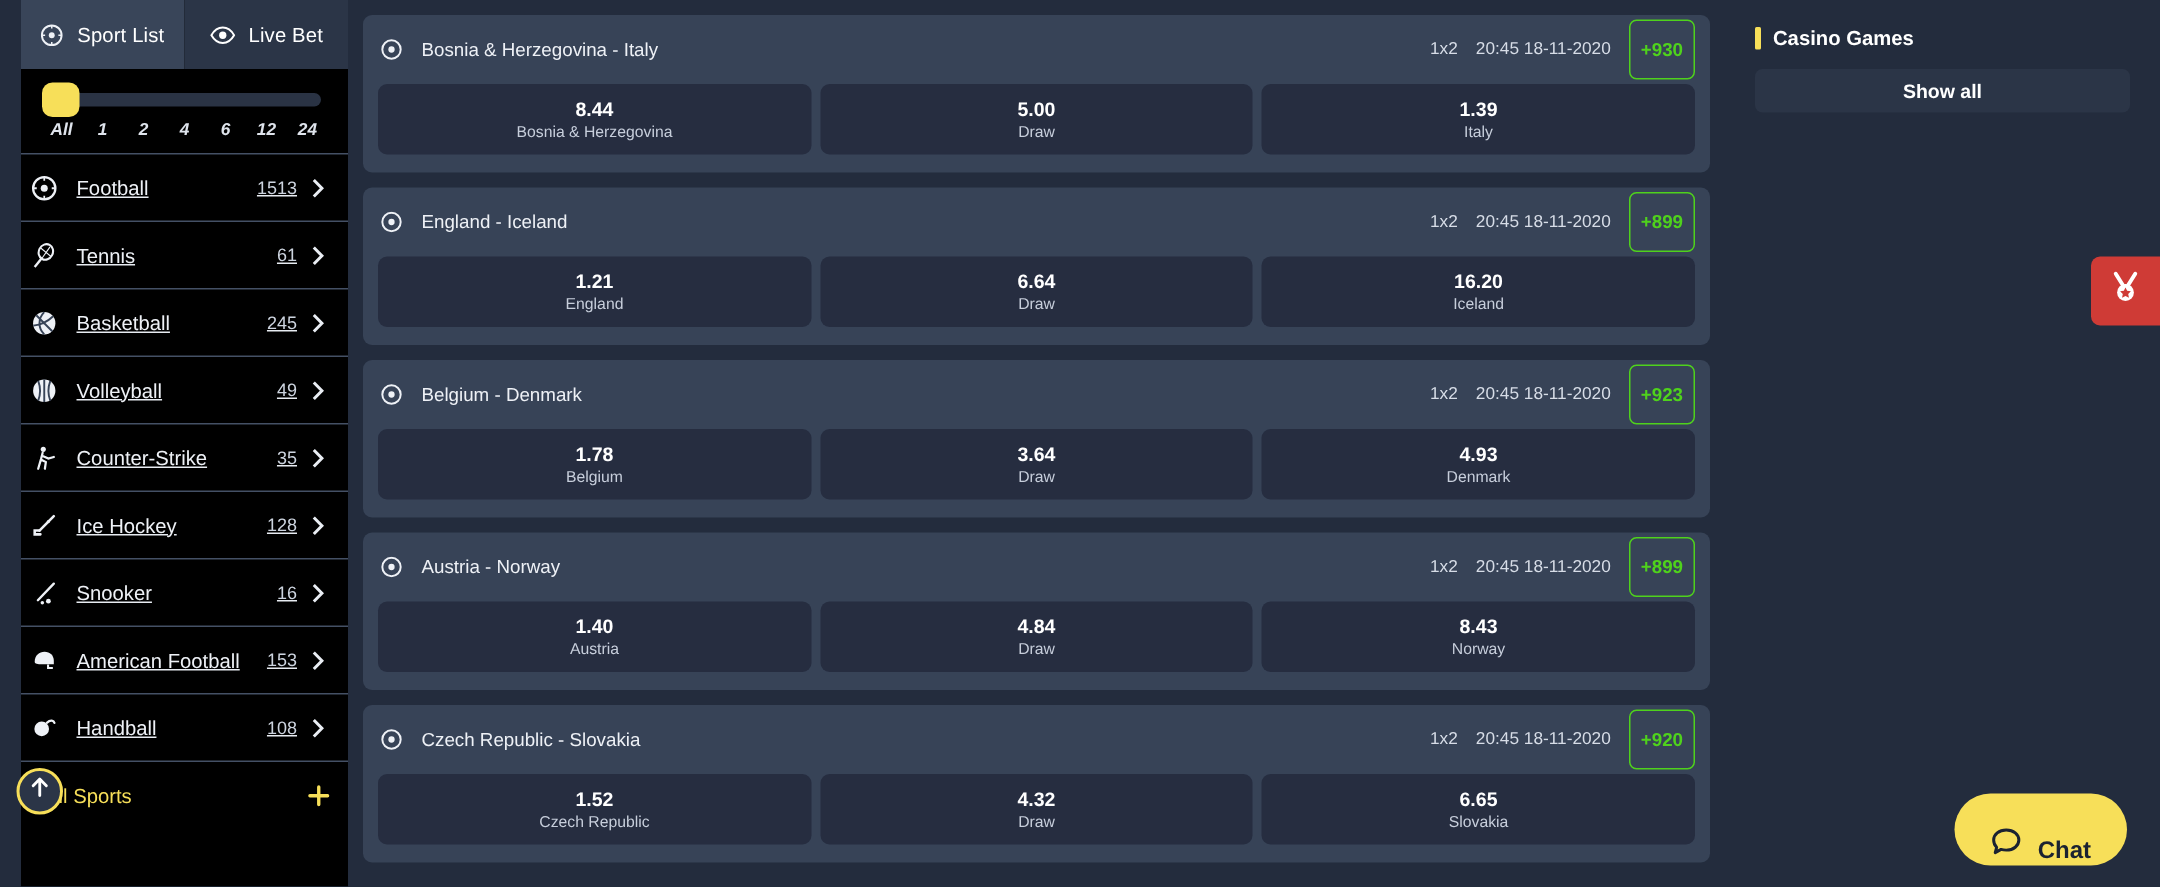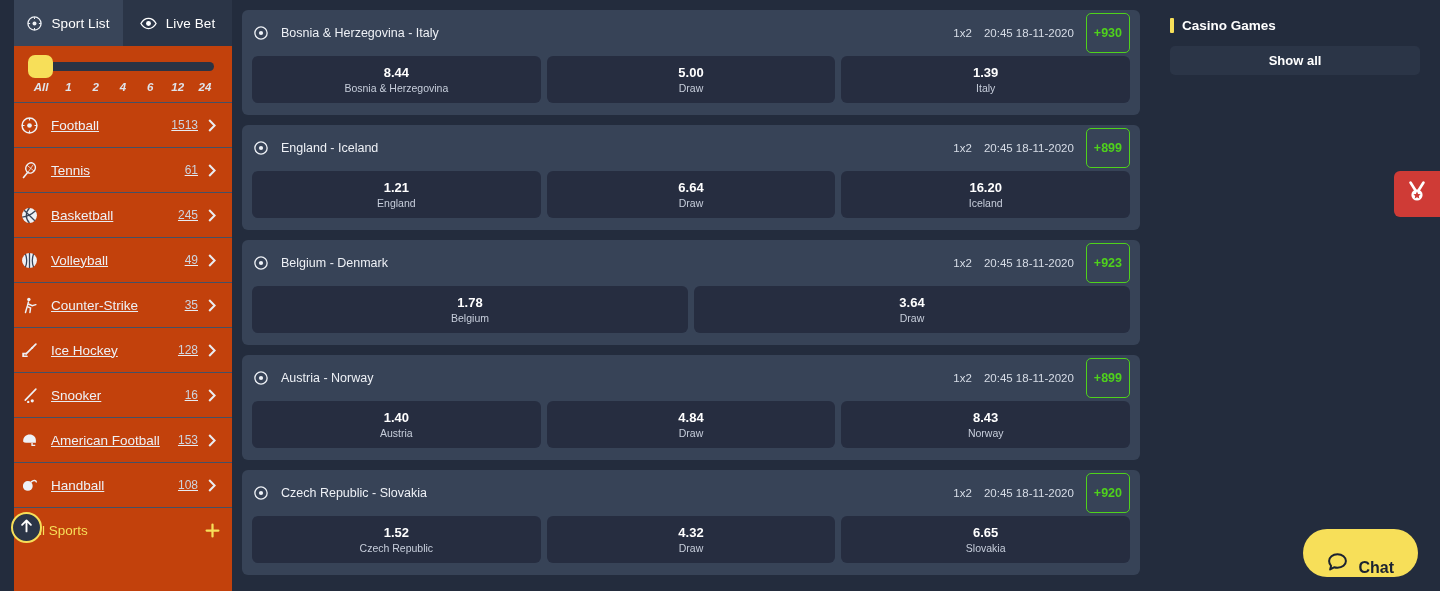--- a/index.html
+++ b/index.html
@@ -14,21 +14,21 @@
 
   
   .sidebar {
     width: 232px; height: 591px; flex: 0 0 232px;
     background: #232c3d;
     padding-left: 14px;
     position: relative;
   }
   .side-panel {
     width: 218px; height: 591px;
-    background: #c2410c;
+    background: #000000;
     display: flex; flex-direction: column;
   }
   .tabs { display: flex; height: 46px; flex: 0 0 46px; }
   .tab {
     flex: 1 1 50%;
     display: flex; align-items: center; justify-content: center;
     gap: 9px;
     font-size: 13.5px; color: #ffffff;
     cursor: pointer;
     letter-spacing: .1px;
@@ -450,20 +450,24 @@
       </div>
       <div class="odds-row">
         <div class="odd">
           <span class="o-val">1.78</span>
           <span class="o-name">Belgium</span>
         </div>
         <div class="odd">
           <span class="o-val">3.64</span>
           <span class="o-name">Draw</span>
         </div>
+        <div class="odd">
+          <span class="o-val">4.93</span>
+          <span class="o-name">Denmark</span>
+        </div>
       </div>
     </div>
 
     <div class="match">
       <div class="match-head">
         <span class="mh-icon">
           <svg width="14" height="14" viewBox="0 0 16 16">
             <circle cx="8" cy="8" r="7" fill="none" stroke="#eef1f6" stroke-width="1.5"></circle>
             <circle cx="8" cy="8" r="2.4" fill="#eef1f6"></circle>
           </svg>

